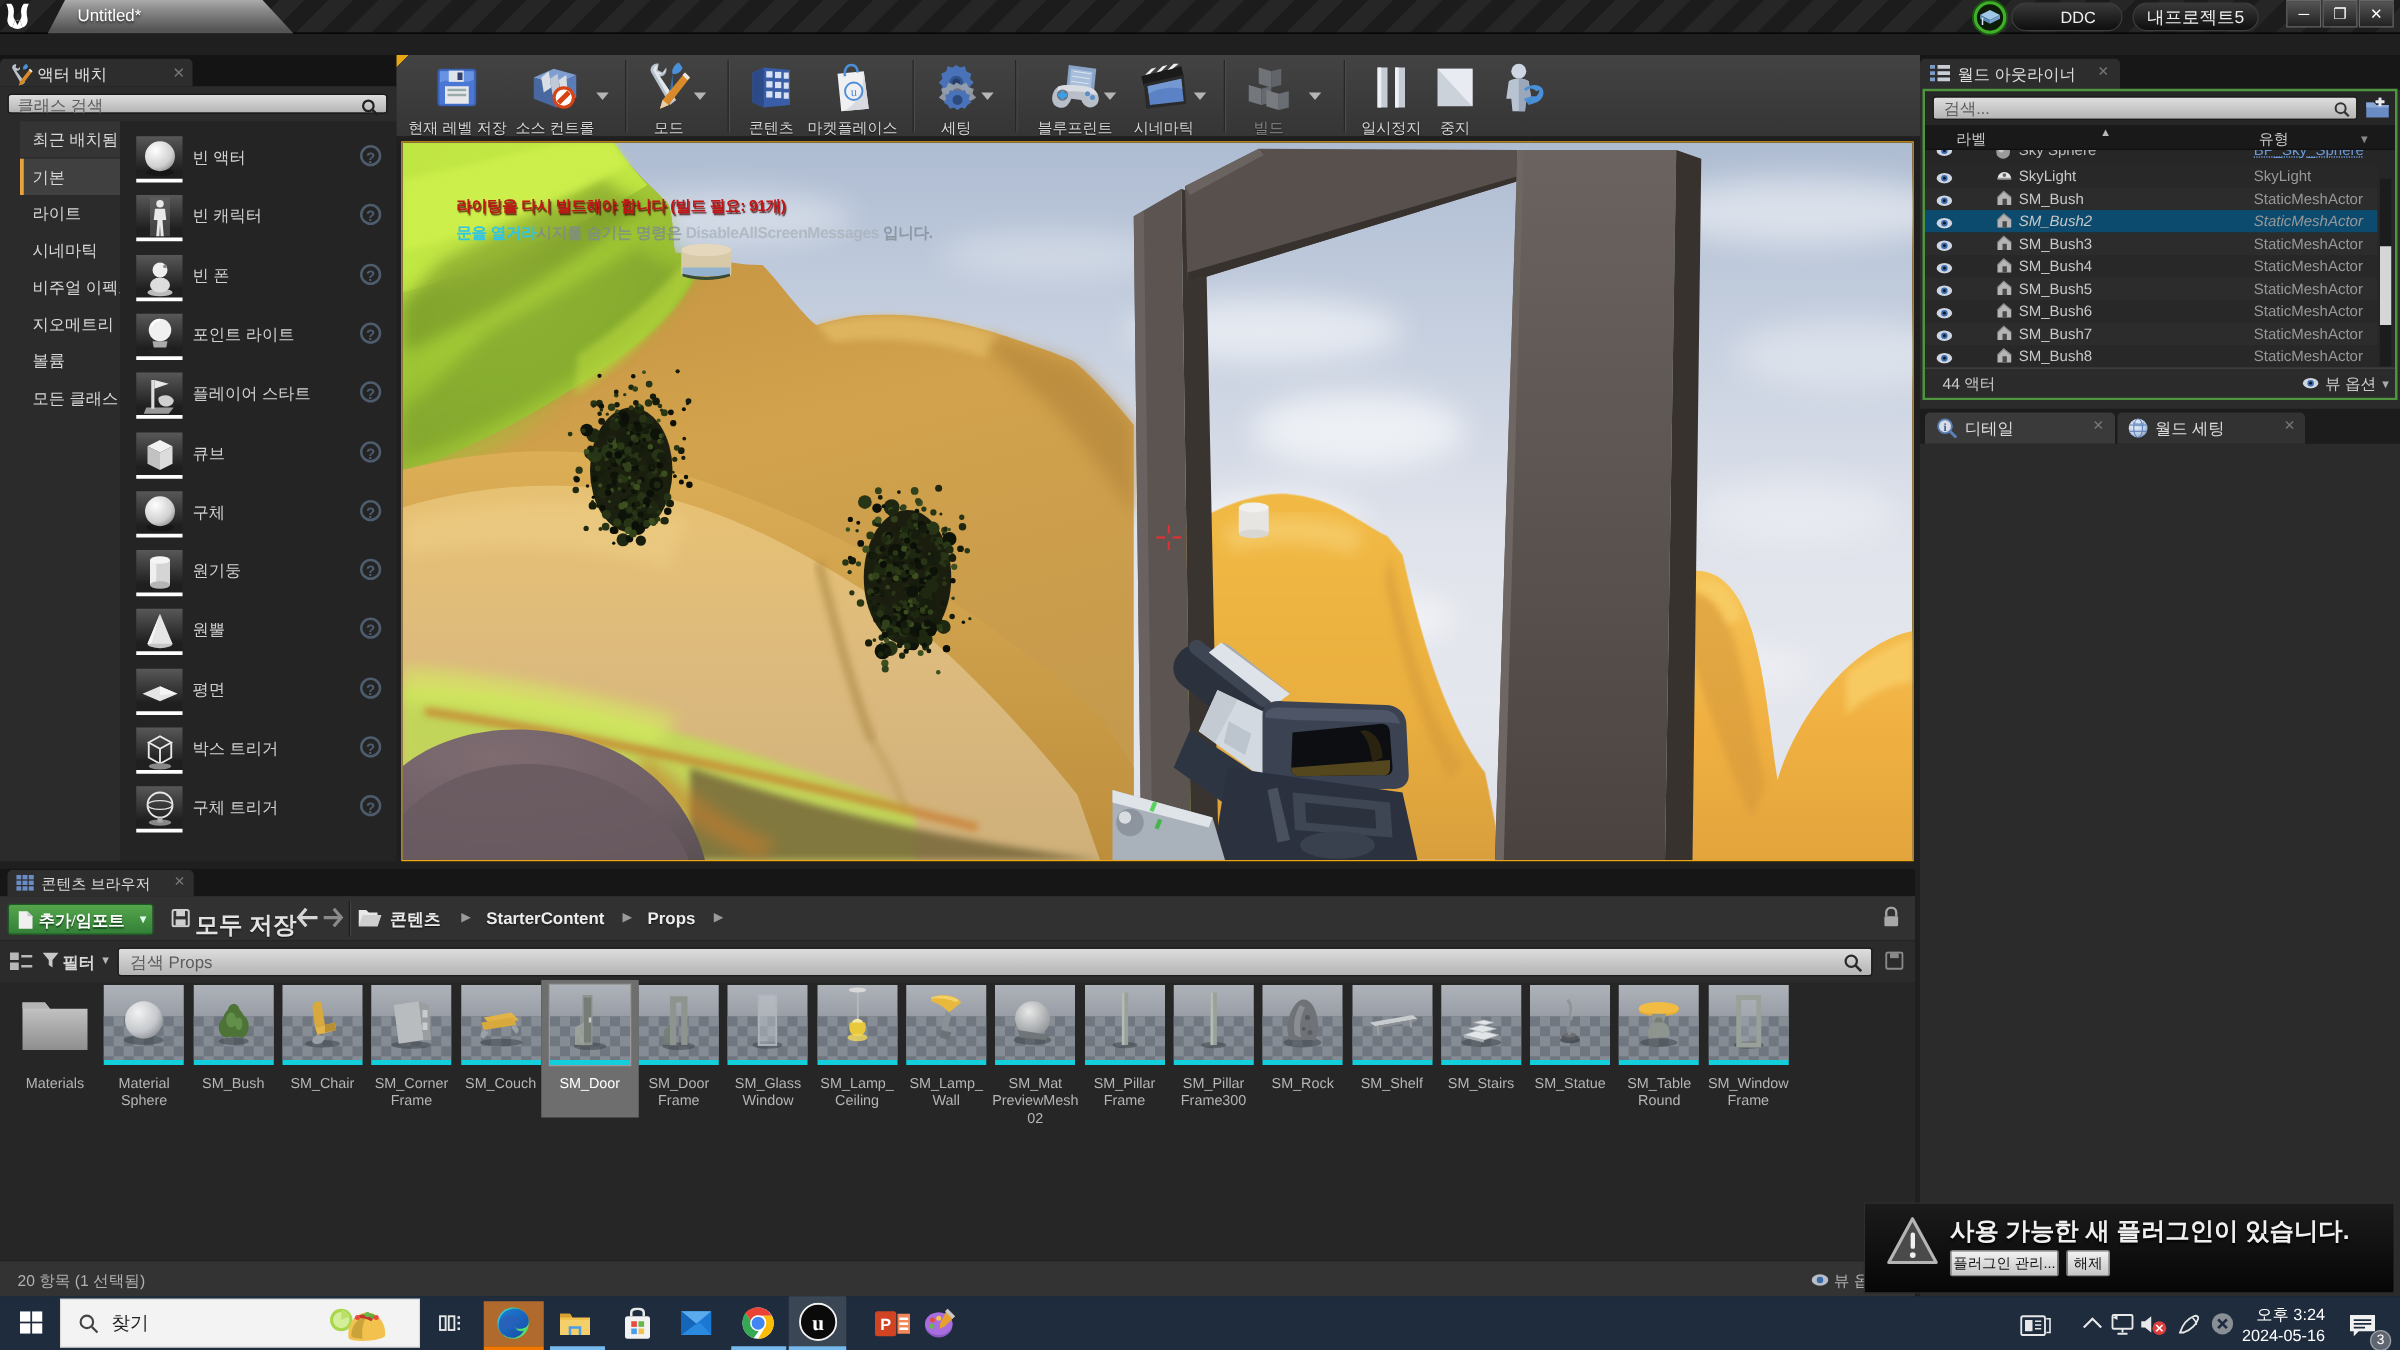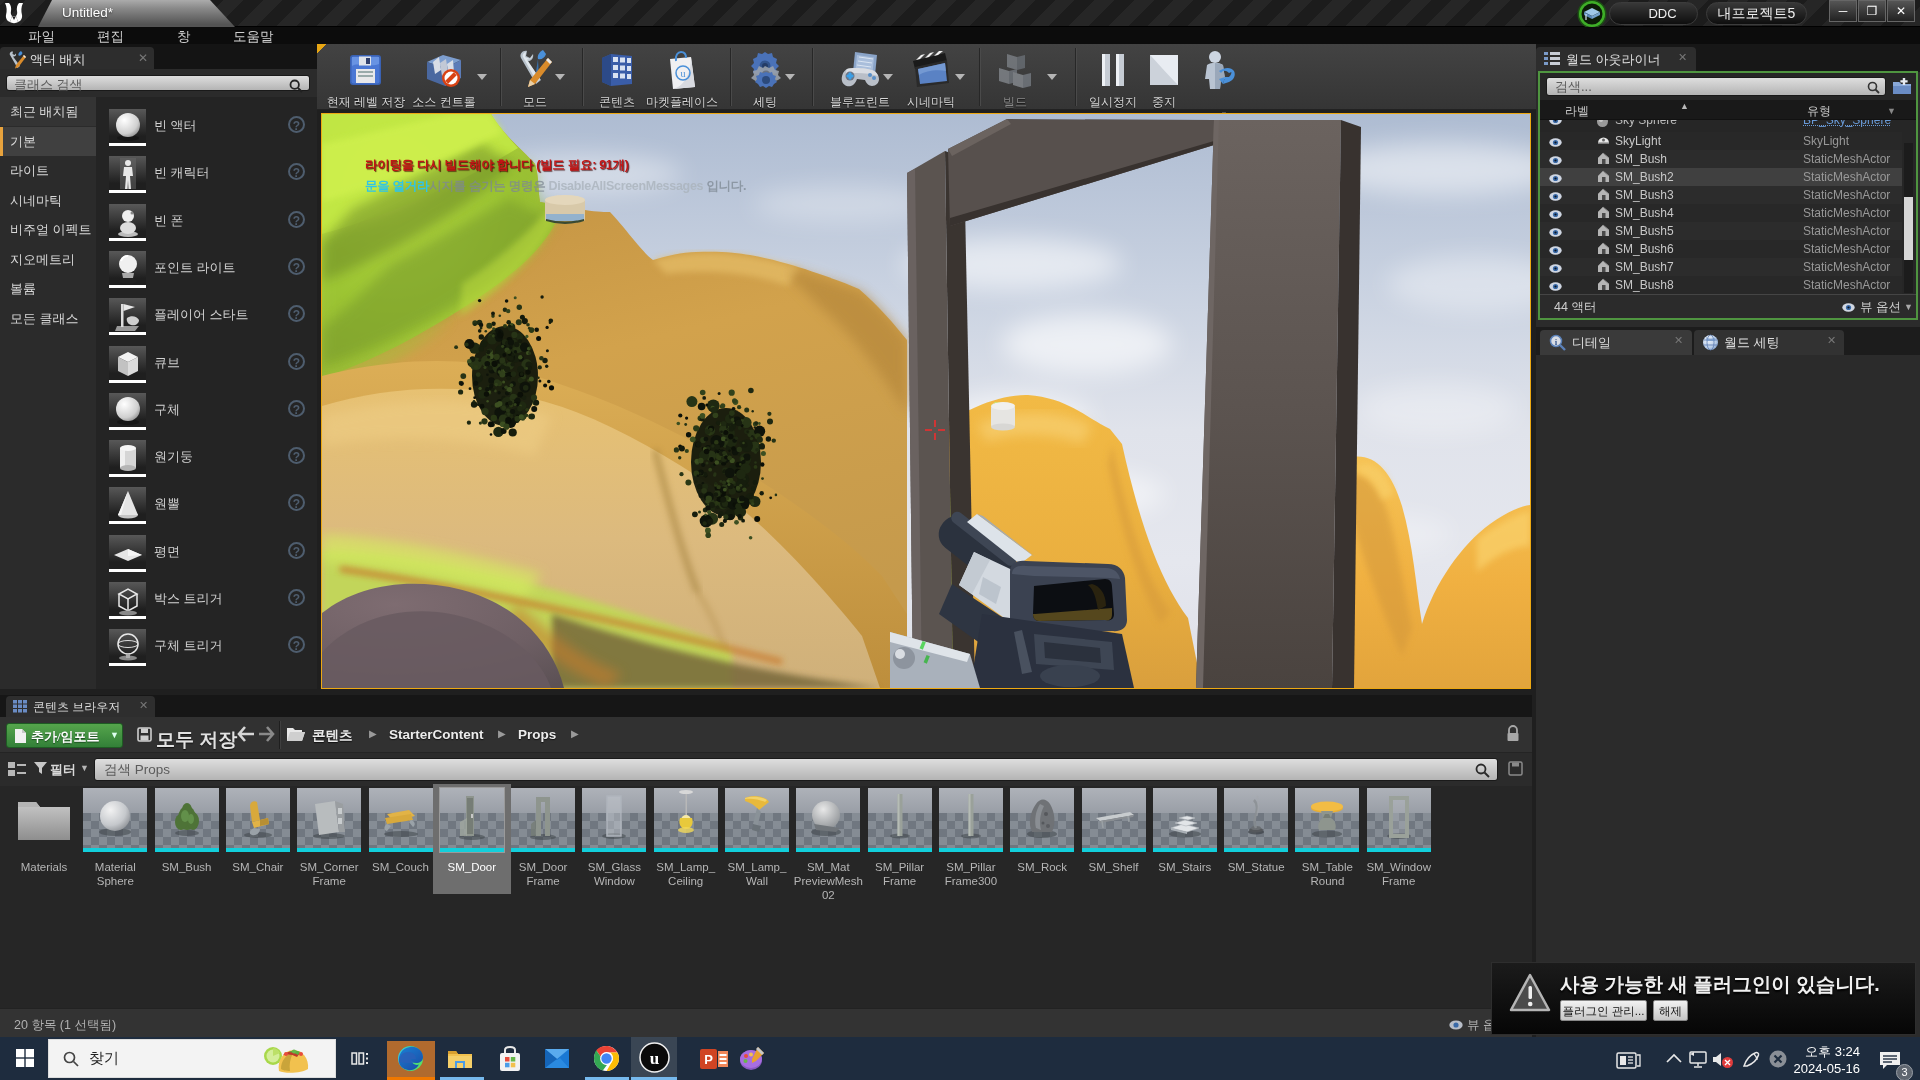--- a/index.html
+++ b/index.html
@@ -24,21 +24,21 @@
 #toolbar { left:317px; top:44px; width:1219px; height:66px; background:linear-gradient(#434343,#353535); border-bottom:1px solid #222; }
 .tbsep { position:absolute; top:4px; width:1px; height:58px; background:#272727; box-shadow:1px 0 0 #4a4a4a; }
 .tblabel { position:absolute; top:50px; font-size:12px; color:#d6d6d6; text-align:center; text-shadow:0 1px 1px #111; white-space:nowrap; }
 .tbcaret { position:absolute; top:30px; width:0; height:0; border-left:5px solid transparent; border-right:5px solid transparent; border-top:6px solid #b5b5b5; }
 
 #lpanel { left:0; top:44px; width:317px; height:645px; background:#2b2b2b; }
 #lptabrow { left:0; top:0; width:317px; height:25px; background:#141414; }
 #lptab { left:0; top:3px; width:154px; height:22px; background:#2d2d2d; border-radius:4px 4px 0 0; }
 .searchbox { background:linear-gradient(#dedede,#b4b4b4); border:1px solid #1a1a1a; border-radius:3px; color:#5c5c5c; font-size:13px; }
 #lcat { left:0; top:53px; width:96px; height:592px; background:#2b2b2b; }
-.lcatitem { position:absolute; left:0; width:100px; height:29px; color:#d8d8d8; font-size:13px; line-height:29px; padding-left:10px; white-space:nowrap; }
+.lcatitem { position:absolute; left:16px; width:100px; height:29px; color:#d8d8d8; font-size:13px; line-height:29px; padding-left:10px; white-space:nowrap; }
 #lactors { left:96px; top:53px; width:221px; height:592px; background:#242424; }
 .actorrow { position:absolute; left:0; width:221px; height:47px; }
 .actorthumb { position:absolute; left:13px; top:5px; width:37px; height:37px; background:linear-gradient(#585858,#1f1f1f 80%); border-bottom:3px solid #fff; }
 .actorlabel { position:absolute; left:58px; top:13px; font-size:13px; color:#d2d2d2; white-space:nowrap; }
 .qmark { position:absolute; right:12px; top:12px; width:17px; height:17px; border:2px solid #4e5d6e; border-radius:50%; color:#4e5d6e; font-size:12px; font-weight:bold; text-align:center; line-height:16px; }
 
 #vpwrap { left:321px; top:113px; width:1210px; height:576px; border:1px solid #eda812; background:#000; }
 #vptext1 { left:43px; top:43px; font-size:12.5px; letter-spacing:-0.3px; font-weight:bold; color:#c31515; text-shadow:1px 1px 1px rgba(60,0,0,.8); white-space:nowrap; }
 #vptext2 { left:43px; top:64px; font-size:12.5px; letter-spacing:-0.3px; font-weight:bold; white-space:nowrap; }
 
@@ -93,26 +93,20 @@
         <circle cx="4" cy="11.5" r="0.9"></circle>
 <rect x="17.5" y="5" width="4" height="4"></rect>
       </g>
 </svg>
     <div class="abs pill" id="ddcpill"><span style="margin-left:18px;">DDC</span></div>
   <div class="abs pill" id="projpill">내프로젝트5</div>
   <div class="abs winbtn" style="left:1829px;">─</div>
   <div class="abs winbtn" style="left:1858px;">❐</div>
   <div class="abs winbtn" style="left:1887px;">✕</div>
 
-  <div class="abs" id="menubar">
-    <span style="left:28px;">파일</span>
-      <span style="left:97px;">편집</span>
-    <span style="left:177px;">창</span>
-      <span style="left:233px;">도움말</span>
-  </div>
 
   <div class="abs" id="toolbar">
     <div id="tbicons">
         <div class="abs" style="left:0;top:0;width:10px;height:10px;background:linear-gradient(135deg,#e8a613 50%,transparent 50%);"></div>
         <div class="tbsep" style="left:183px;"></div>
         <div class="tbsep" style="left:265px;"></div>
         <div class="tbsep" style="left:413px;"></div>
         <div class="tbsep" style="left:495px;"></div>
         <div class="tbsep" style="left:662px;"></div>
         <div class="tbsep" style="left:758px;"></div>
@@ -1255,21 +1249,21 @@
               <circle cx="6.5" cy="4.5" r="1.1" fill="#0a1522"></circle>
             </svg></span>
  <span style="position:absolute;left:56px;top:2px;"><svg width="15" height="13" viewBox="0 0 15 13">
               <path d="M2,6 L7,1 L13,6 L13,12 L2,12 Z" fill="#b5b5b5"></path>
               <path d="M2,6 L7,1 L13,6" fill="none" stroke="#8a8a8a" stroke-width="1"></path>
               <rect x="6" y="7" width="3.5" height="5" fill="#4a4a4a"></rect>
             </svg></span>
  <span style="position:absolute;left:75px;top:2px;">SM_Bush</span>
  <span class="otype">StaticMeshActor</span>
         </div>
-        <div class="orow" style="top:95px;background:#404040;">
+        <div class="orow" style="top:95px;background:#0c4a6e;font-style:italic;">
  <span style="position:absolute;left:9px;top:4px;"><svg width="13" height="9" viewBox="0 0 13 9">
               <ellipse cx="6.5" cy="4.5" rx="6.2" ry="4.2" fill="#cfd6e2"></ellipse>
               <circle cx="6.5" cy="4.5" r="2.6" fill="#3a6aa8"></circle>
               <circle cx="6.5" cy="4.5" r="1.1" fill="#0a1522"></circle>
             </svg></span>
  <span style="position:absolute;left:56px;top:2px;"><svg width="15" height="13" viewBox="0 0 15 13">
               <path d="M2,6 L7,1 L13,6 L13,12 L2,12 Z" fill="#b5b5b5"></path>
               <path d="M2,6 L7,1 L13,6" fill="none" stroke="#8a8a8a" stroke-width="1"></path>
               <rect x="6" y="7" width="3.5" height="5" fill="#4a4a4a"></rect>
             </svg></span>

